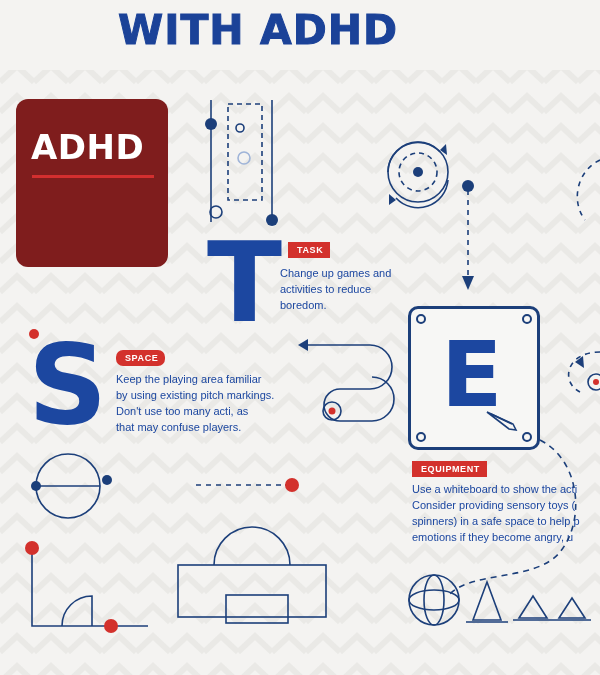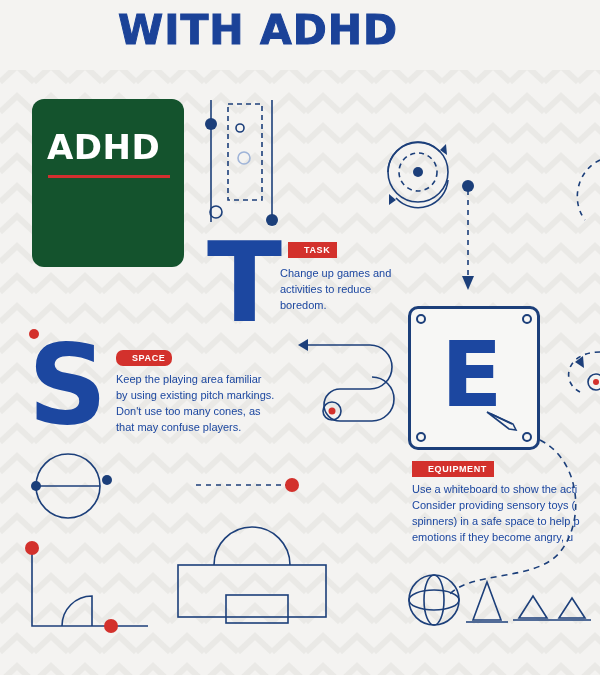--- a/index.html
+++ b/index.html
@@ -36,25 +36,25 @@
     text-align: center;
     font-family: "DejaVu Sans", sans-serif;
     font-weight: 900;
     font-size: 41px;
     letter-spacing: 1px;
     color: #1b4298;
     -webkit-text-stroke: 1px #1b4298;
   }
   .adhd-card {
     position: absolute;
-    left: 32px;
+    left: 16px;
     top: 99px;
     width: 152px;
     height: 168px;
-    background: #14532d;
+    background: #7f1d1d;
     border-radius: 12px;
   }
   .adhd-card .adhd-word {
     position: absolute;
     left: 15px;
     top: 28px;
     color: #ffffff;
     font-family: "DejaVu Sans", sans-serif;
     font-weight: 900;
     font-size: 34px;
@@ -79,21 +79,21 @@
   .letter-s { left: 28px; top: 330px; font-size: 110px; }
   .letter-e { left: 441px; top: 330px; font-size: 90px; }
 
   .tag {
     position: absolute;
     background: #d3312c;
     color: #ffffff;
     font-size: 9px;
     font-weight: 700;
     letter-spacing: 0.6px;
-    padding: 3px 7px 3px 16px;
+    padding: 3px 7px 3px 9px;
     font-family: "Liberation Sans", sans-serif;
   }
   .tag-task { left: 288px; top: 242px; }
   .tag-space { left: 116px; top: 350px; border-radius: 7px; }
   .tag-equipment { left: 412px; top: 461px; }
 
   .body-text {
     position: absolute;
     color: #1c47a0;
     font-size: 11px;
@@ -176,21 +176,21 @@
 
   <div class="tag tag-task">TASK</div>
   <div class="tag tag-space">SPACE</div>
   <div class="tag tag-equipment">EQUIPMENT</div>
 
   <div class="body-text text-task">Change up games and
 activities to reduce
 boredom.</div>
   <div class="body-text text-space">Keep the playing area familiar
 by using existing pitch markings.
-Don't use too many cones, as
+Don't use too many acti, as
 that may confuse players.</div>
   <div class="body-text text-equipment">Use a whiteboard to show the acti
 Consider providing sensory toys (
 spinners) in a safe space to help p
 emotions if they become angry, u</div>
 
   <svg class="overlay" viewBox="0 0 600 675" xmlns="http://www.w3.org/2000/svg">
     <g fill="none" stroke="#1c3f7a" stroke-width="1.6">
 
       <line x1="211" y1="100" x2="211" y2="222"></line>

